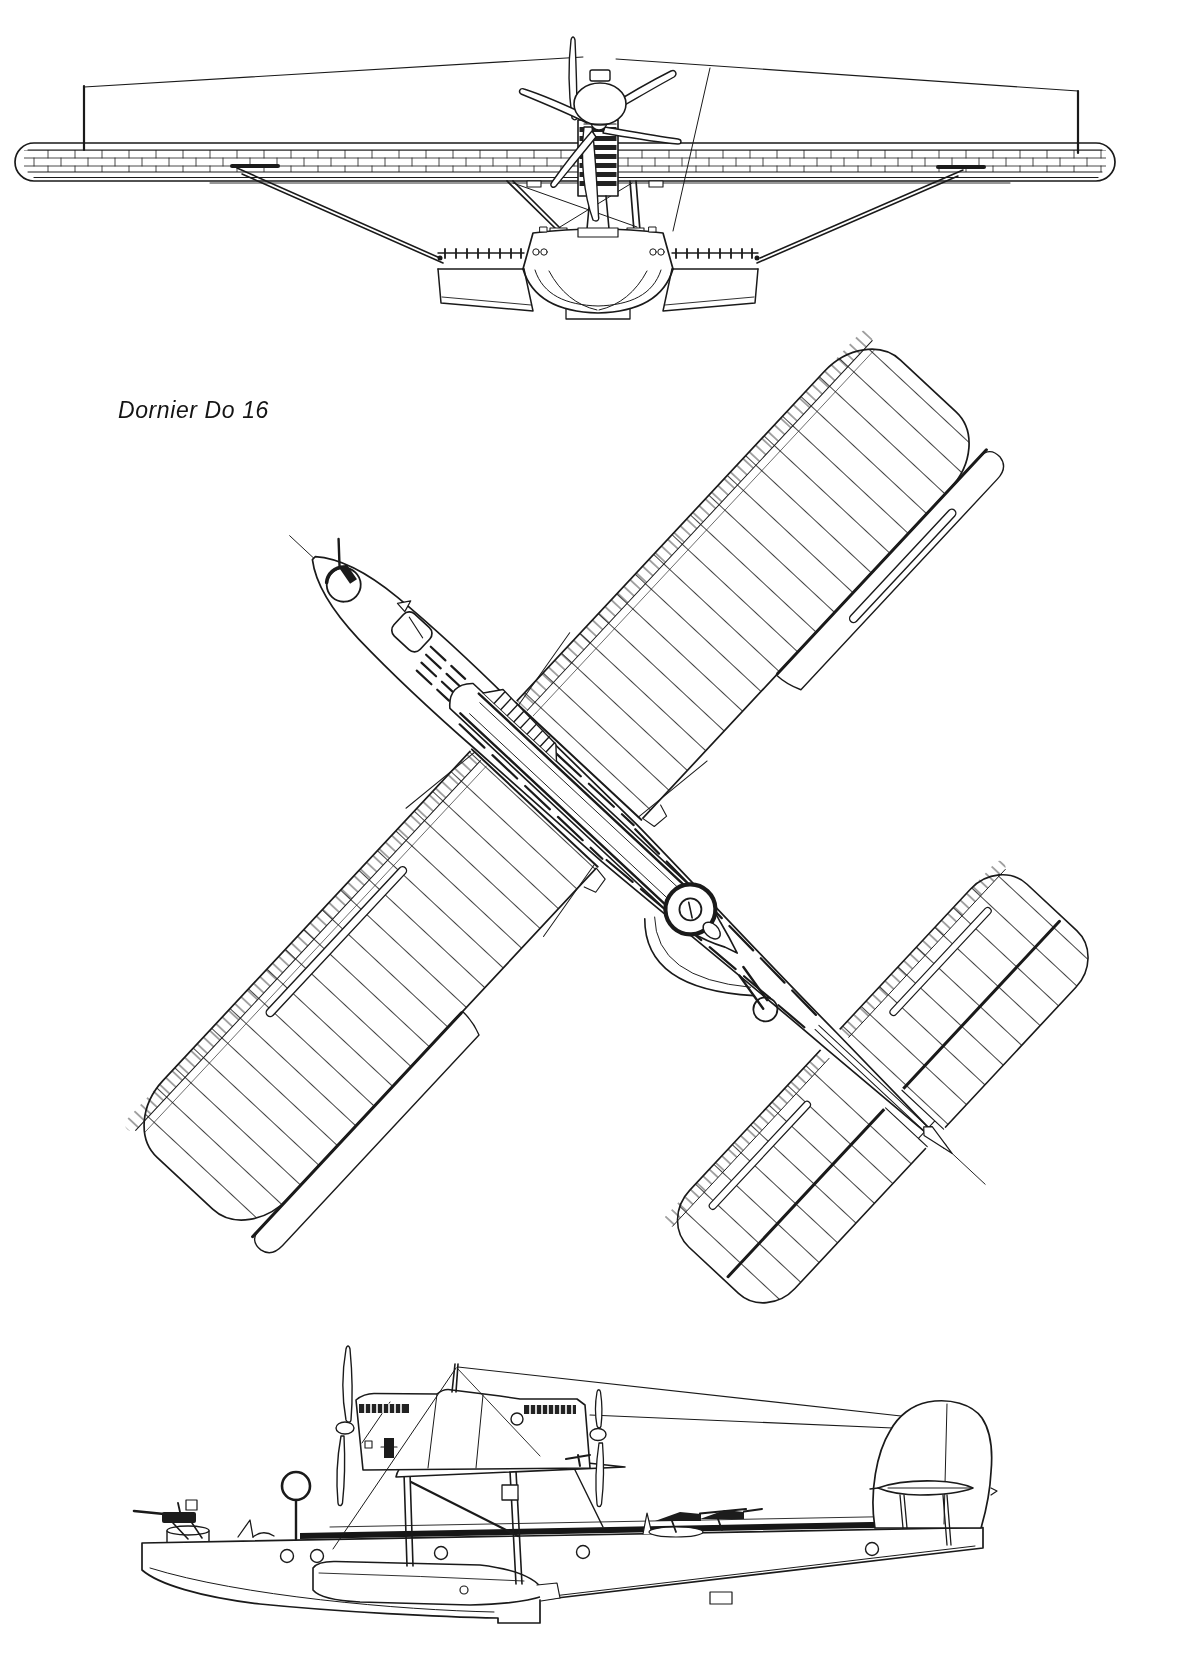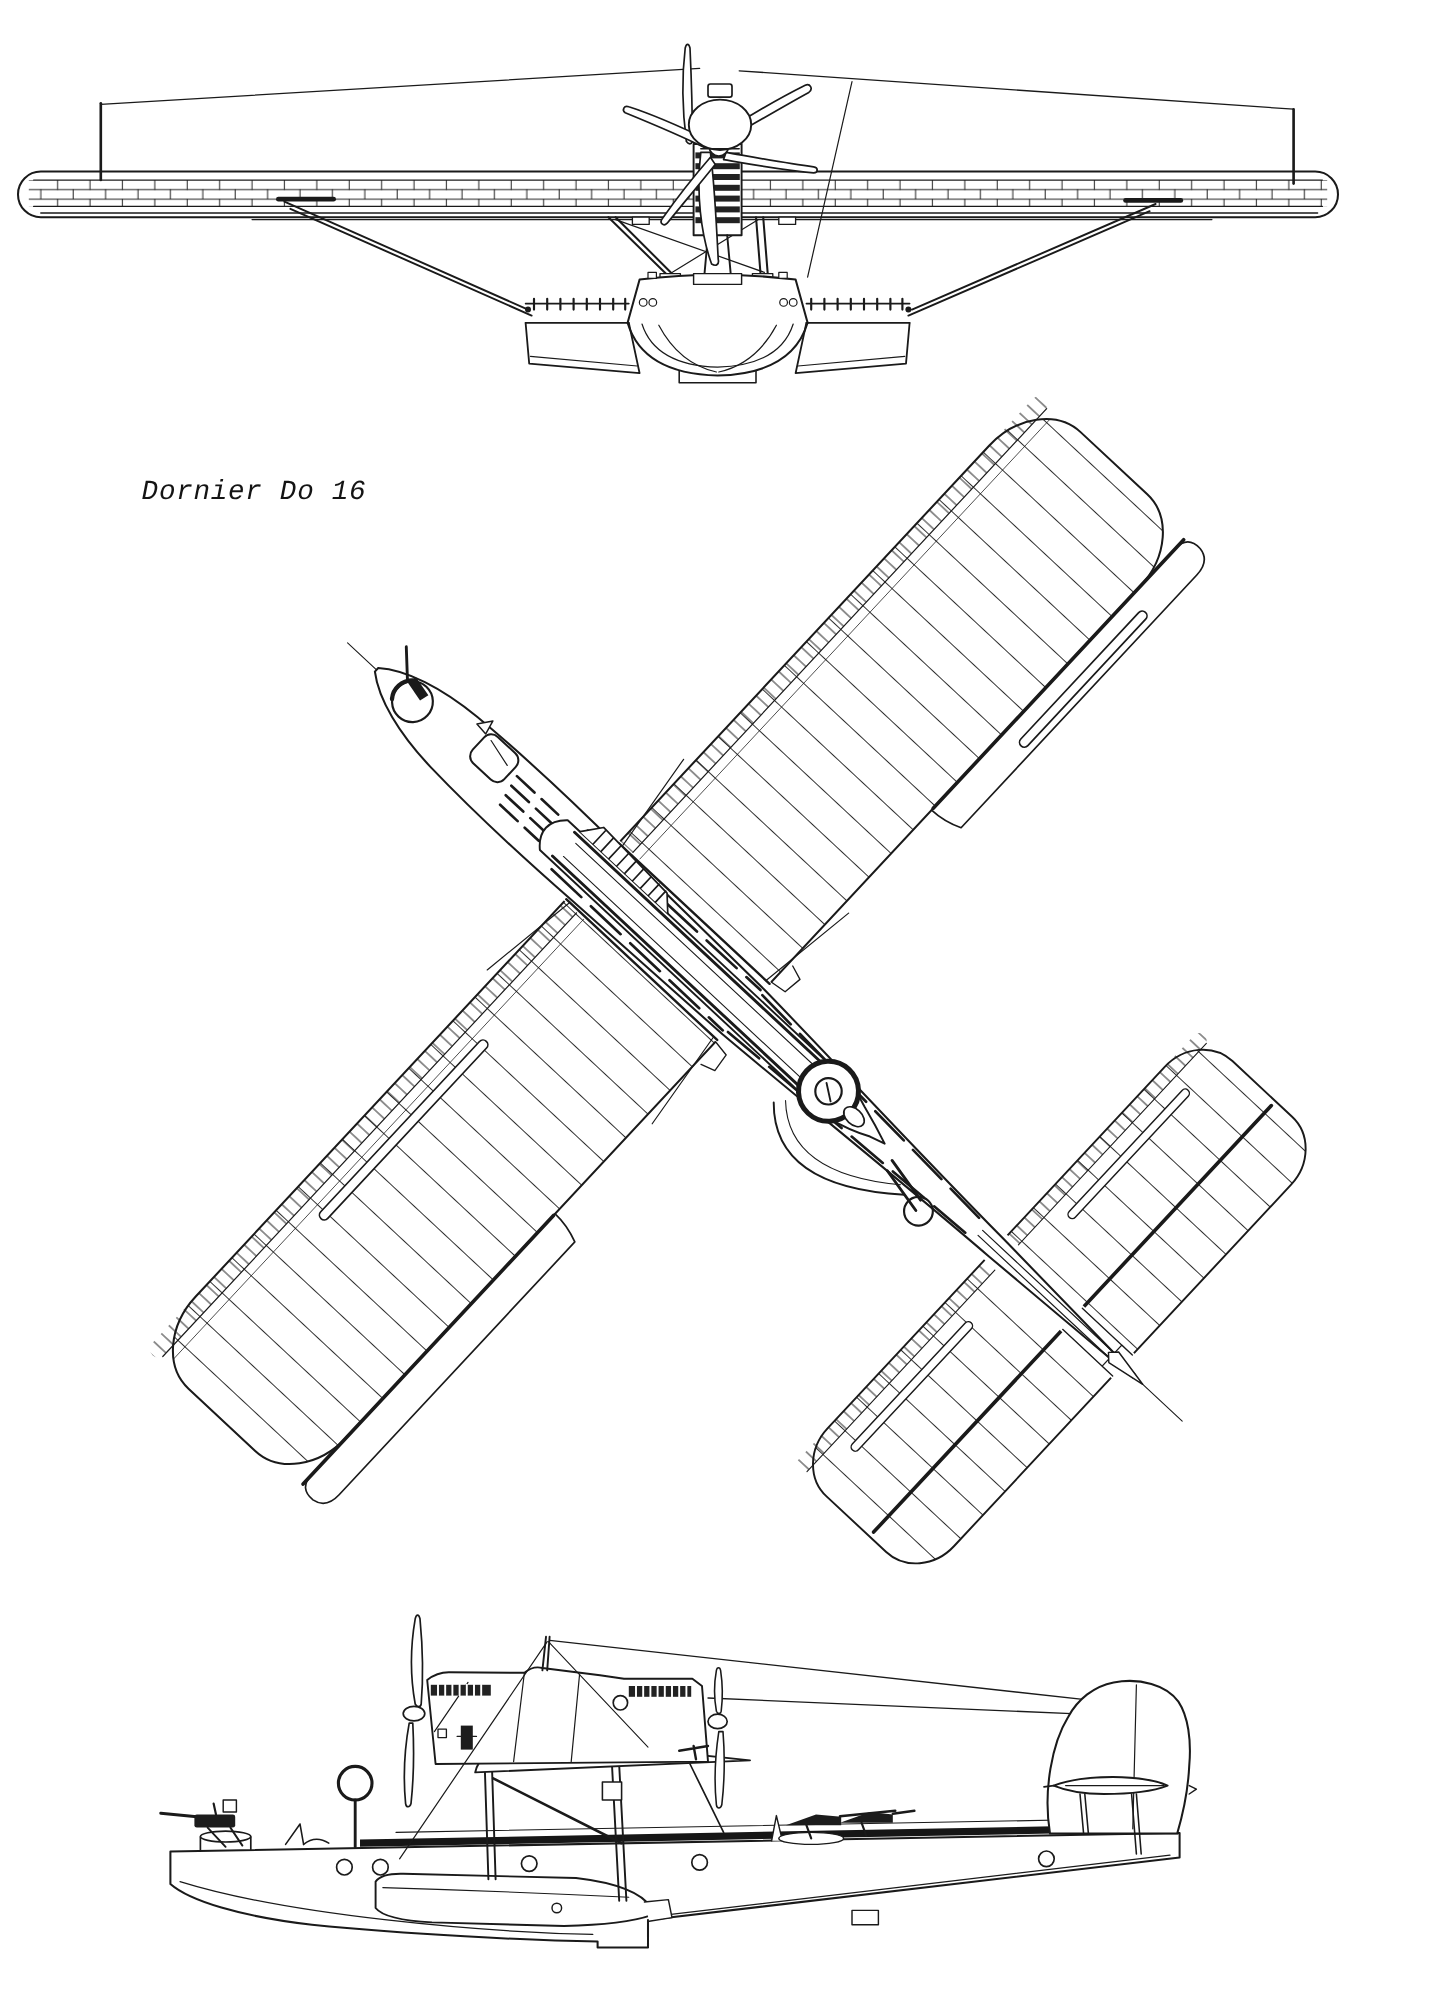--- a/index.html
+++ b/index.html
@@ -1,21 +1,21 @@
 <!DOCTYPE html>
 <html><head>
 <meta charset="utf-8">
 <style>
   html,body{margin:0;padding:0;background:#e8e8e8;}
   .sheet{
     position:relative;
     width:1200px;height:1665px;
     margin:0 auto;
     background:#ffffff;
-    font-family:Liberation Mono, monospace;
+    font-family:Liberation Sans, sans-serif;
     overflow:hidden;
   }
   .sheet svg{position:absolute;left:0;top:0;}
   .caption{
     position:absolute;
     left:118px;top:397px;
     font-style:italic;
     font-size:23px;
     letter-spacing:0.6px;
     color:#141414;

